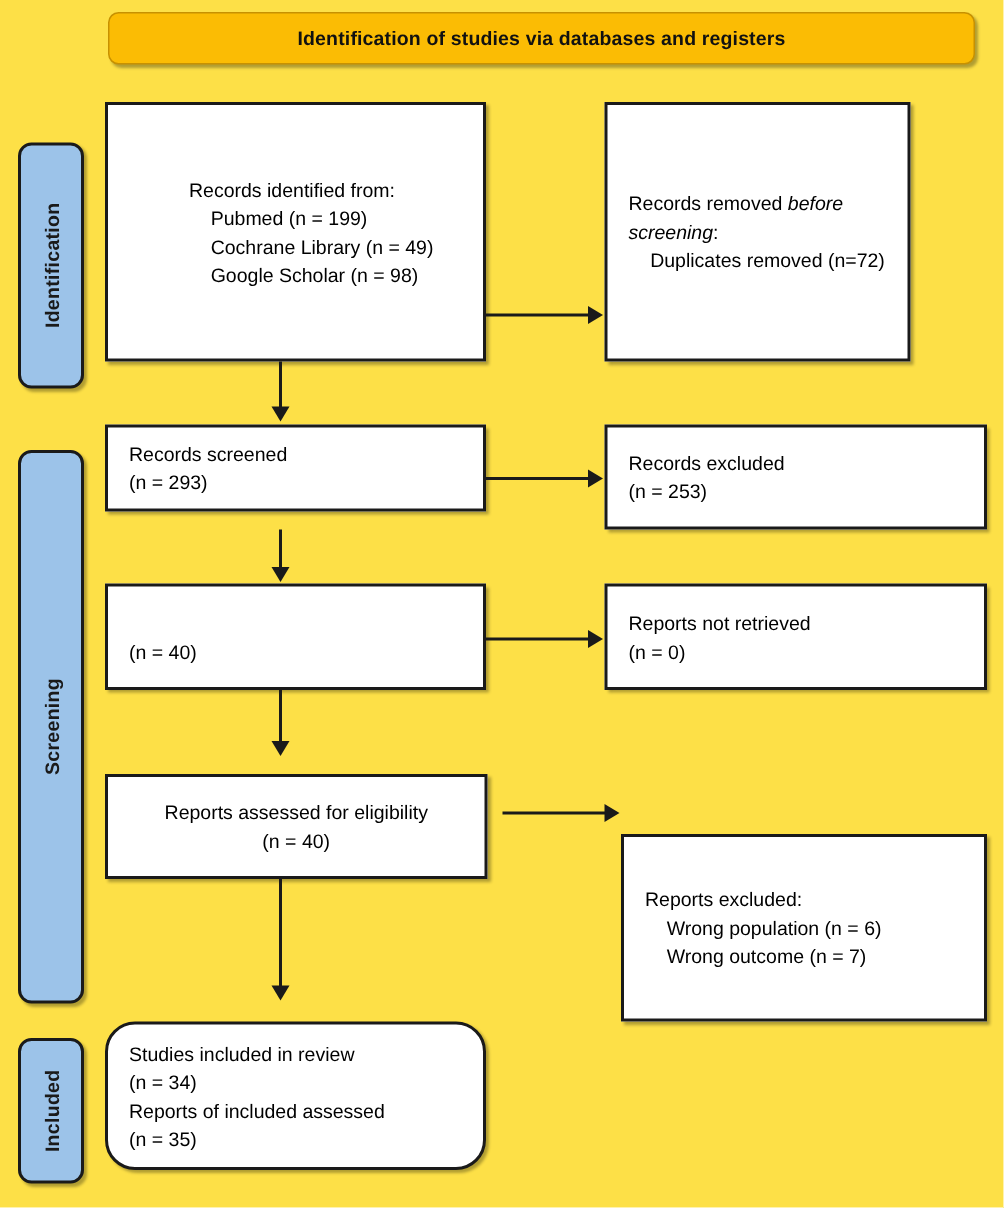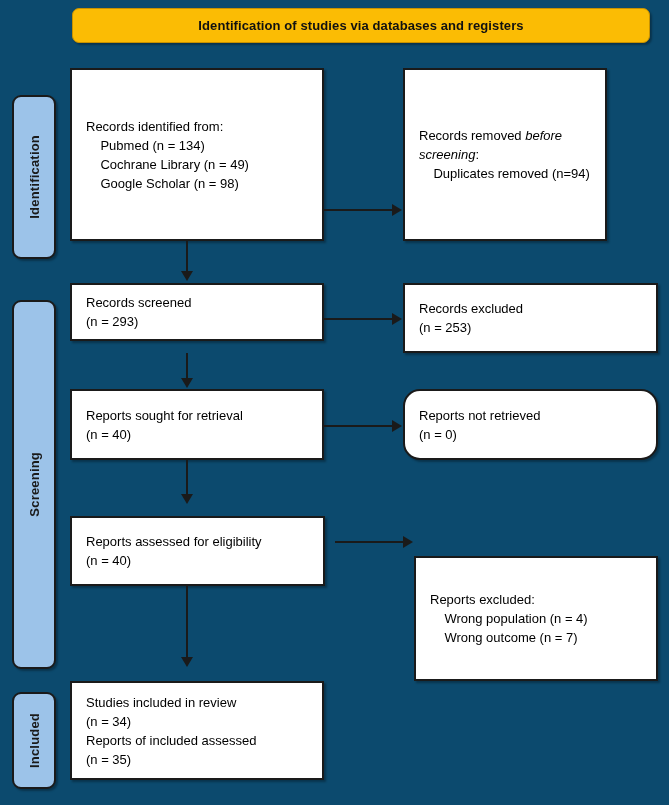--- a/index.html
+++ b/index.html
@@ -8,21 +8,21 @@
     background: #ffffff;
   }
   body {
     font-family: "Liberation Sans", sans-serif;
     color: #000000;
   }
   #canvas {
     position: relative;
     width: 669px;
     height: 805px;
-    background: #0c4a6e;
+    background: #fde047;
     overflow: hidden;
   }
 
   
   .banner {
     position: absolute;
     left: 72px;
     top: 8px;
     width: 576px;
     height: 33px;
@@ -83,29 +83,29 @@
     font-size: 13px;
     line-height: 19px;
     color: #000000;
     padding: 0 14px;
     white-space: pre-wrap;
   }
   .box-text .ind { display: inline-block; }
   .ital { font-style: italic; }
 
   
-  #box-identified     { left: 70px;  top: 68px;  width: 254px; height: 173px; }
+  #box-identified     { left: 70px;  top: 68px;  width: 254px; height: 173px; padding-left: 40px; }
   #box-removed        { left: 403px; top: 68px;  width: 204px; height: 173px; }
   #box-screened       { left: 70px;  top: 283px; width: 254px; height: 58px;  }
   #box-excluded       { left: 403px; top: 283px; width: 255px; height: 70px;  }
   #box-sought         { left: 70px;  top: 389px; width: 254px; height: 71px;  }
-  #box-notretrieved   { left: 403px; top: 389px; width: 255px; height: 71px; border-radius: 17px;  }
-  #box-assessed       { left: 70px;  top: 516px; width: 255px; height: 70px;  }
+  #box-notretrieved   { left: 403px; top: 389px; width: 255px; height: 71px;  }
+  #box-assessed       { left: 70px;  top: 516px; width: 255px; height: 70px; text-align: center;  }
   #box-repexcluded    { left: 414px; top: 516px; width: 244px; height: 125px; margin-top: 40px; }
-  #box-studies        { left: 70px;  top: 681px; width: 254px; height: 99px;  }
+  #box-studies        { left: 70px;  top: 681px; width: 254px; height: 99px; border-radius: 20px;  }
 
   
   .conn {
     position: absolute;
     background: #1A1A1A;
   }
   .v-line { width: 1.5px; }
   .h-line { height: 1.5px; }
   .arrow-down {
     position: absolute;
@@ -135,49 +135,49 @@
     <span class="stage-label">Identification</span>
   </div>
   <div class="stage" id="stage-screening">
     <span class="stage-label">Screening</span>
   </div>
   <div class="stage" id="stage-included">
     <span class="stage-label">Included</span>
   </div>
 
   <div class="box" id="box-identified">
-    <div class="box-text"><span>Records identified from:</span><br><span class="ind">&nbsp;&nbsp;&nbsp;&nbsp;</span><span>Pubmed (n = 134)</span><br><span class="ind">&nbsp;&nbsp;&nbsp;&nbsp;</span><span>Cochrane Library (n = 49)</span><br><span class="ind">&nbsp;&nbsp;&nbsp;&nbsp;</span><span>Google Scholar (n = 98)</span></div>
+    <div class="box-text"><span>Records identified from:</span><br><span class="ind">&nbsp;&nbsp;&nbsp;&nbsp;</span><span>Pubmed (n = 199)</span><br><span class="ind">&nbsp;&nbsp;&nbsp;&nbsp;</span><span>Cochrane Library (n = 49)</span><br><span class="ind">&nbsp;&nbsp;&nbsp;&nbsp;</span><span>Google Scholar (n = 98)</span></div>
   </div>
 
   <div class="box" id="box-removed">
-    <div class="box-text"><span>Records removed </span><span class="ital">before</span><br><span class="ital">screening</span><span>:</span><br><span class="ind">&nbsp;&nbsp;&nbsp;&nbsp;</span><span>Duplicates removed (n=94)</span></div>
+    <div class="box-text"><span>Records removed </span><span class="ital">before</span><br><span class="ital">screening</span><span>:</span><br><span class="ind">&nbsp;&nbsp;&nbsp;&nbsp;</span><span>Duplicates removed (n=72)</span></div>
   </div>
 
   <div class="box" id="box-screened">
     <div class="box-text"><span>Records screened</span><br><span>(n = 293)</span></div>
   </div>
 
   <div class="box" id="box-excluded">
     <div class="box-text"><span>Records excluded</span><br><span>(n = 253)</span></div>
   </div>
 
   <div class="box" id="box-sought">
-    <div class="box-text"><span>Reports sought for retrieval</span><br><span>(n = 40)</span></div>
+    <div class="box-text"><br><span>(n = 40)</span></div>
   </div>
 
   <div class="box" id="box-notretrieved">
     <div class="box-text"><span>Reports not retrieved</span><br><span>(n = 0)</span></div>
   </div>
 
   <div class="box" id="box-assessed">
     <div class="box-text"><span>Reports assessed for eligibility</span><br><span>(n = 40)</span></div>
   </div>
 
   <div class="box" id="box-repexcluded">
-    <div class="box-text"><span>Reports excluded:</span><br><span class="ind">&nbsp;&nbsp;&nbsp;&nbsp;</span><span>Wrong population (n = 4)</span><br><span class="ind">&nbsp;&nbsp;&nbsp;&nbsp;</span><span>Wrong outcome (n = 7)</span></div>
+    <div class="box-text"><span>Reports excluded:</span><br><span class="ind">&nbsp;&nbsp;&nbsp;&nbsp;</span><span>Wrong population (n = 6)</span><br><span class="ind">&nbsp;&nbsp;&nbsp;&nbsp;</span><span>Wrong outcome (n = 7)</span></div>
   </div>
 
   <div class="box" id="box-studies">
     <div class="box-text"><span>Studies included in review</span><br><span>(n = 34)</span><br><span>Reports of included assessed</span><br><span>(n = 35)</span></div>
   </div>
 
   <div class="conn h-line" style="left:324px; top:209px; width:69px;"></div>
   <div class="arrow-right" style="left:392px; top:204px;"></div>
 
   <div class="conn v-line" style="left:186px; top:241px; height:32px;"></div>

